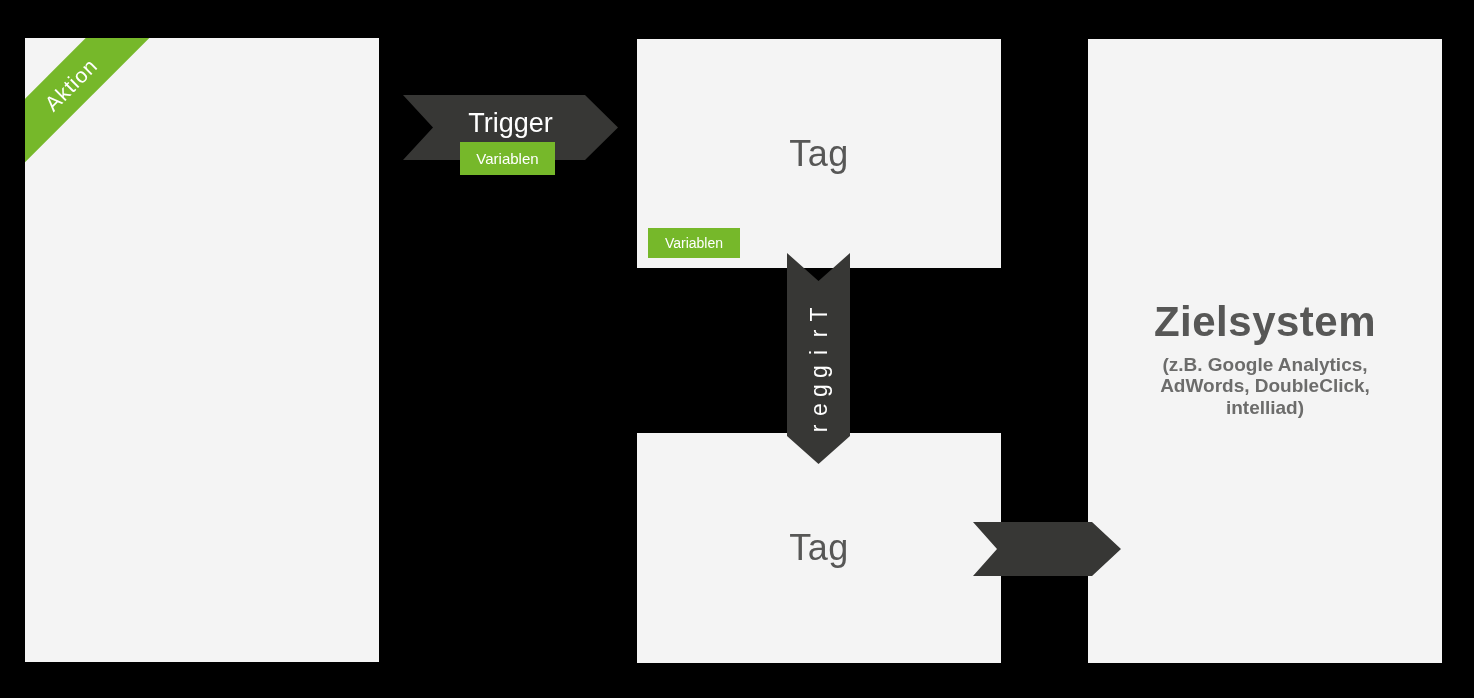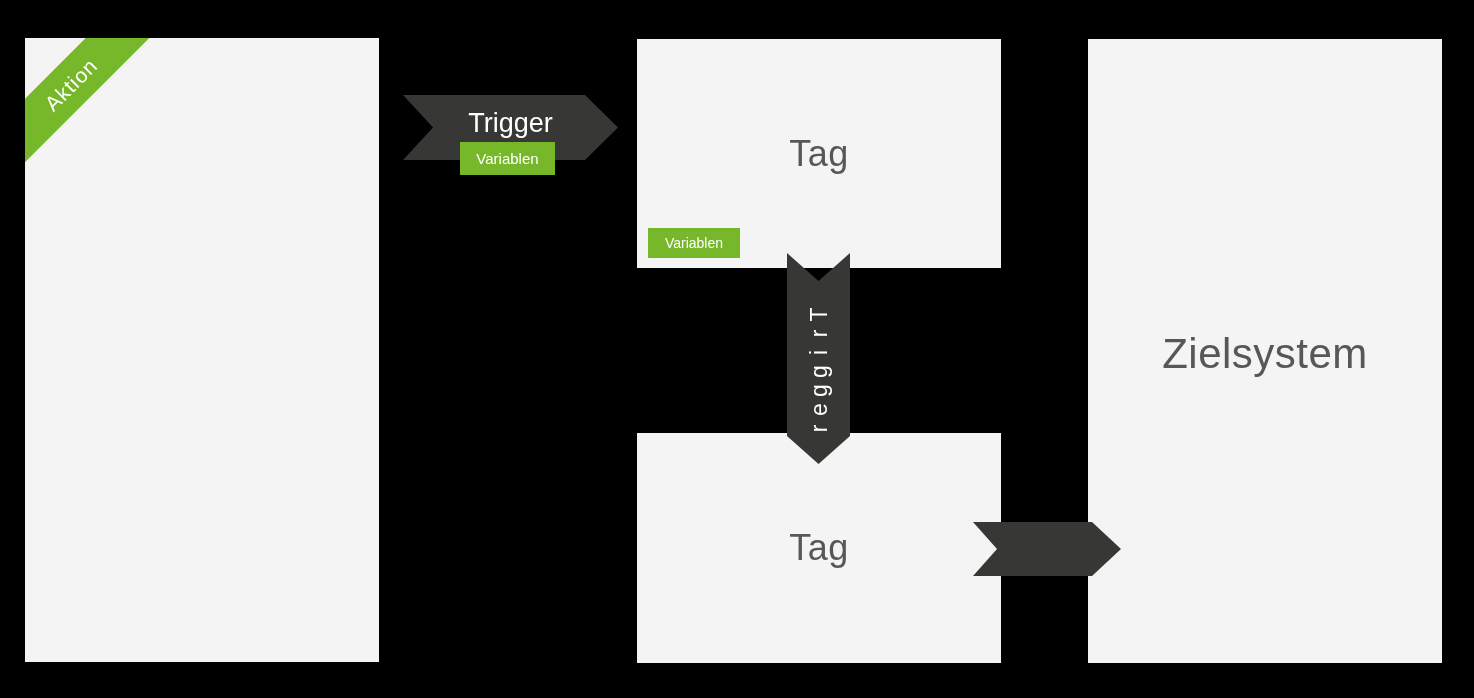--- a/index.html
+++ b/index.html
@@ -16,21 +16,21 @@
   #tag-top-box{left:637px;top:39px;width:364px;height:229px;}
   #tag-bottom-box{left:637px;top:433px;width:364px;height:230px;}
   #ziel-box{left:1088px;top:39px;width:354px;height:624px;}
   .box-label{font-size:36px;color:var(--label_text);letter-spacing:0.5px;}
   .ribbon{
     position:absolute;left:-54px;top:24px;width:200px;height:45px;
     background:var(--green);transform:rotate(-45deg);
     display:flex;align-items:center;justify-content:center;
   }
   .ribbon-text{color:var(--white);font-size:21px;letter-spacing:1px;}
-  .ziel-inner{text-align:center;padding-top:14px;}
+  .ziel-inner{text-align:center;padding-top:14px;font-weight:bold;}
   .ziel-title{font-size:42px;color:var(--label_text);margin-bottom:8px;letter-spacing:0.5px;}
   .ziel-sub{font-size:19px;line-height:21.5px;color:var(--subtitle_text);}
   .arrow{position:absolute;z-index:4;display:block;}
   .arrow polygon{fill:var(--dark);}
   #arrow-trigger-h{left:403px;top:95px;}
   .arrow-label-h{
     position:absolute;left:403px;top:91px;width:215px;height:65px;z-index:5;
     display:flex;align-items:center;justify-content:center;
     color:var(--white);font-size:27px;
   }
@@ -67,20 +67,25 @@
     <span class="box-label">Tag</span>
   </div>
 
   <div class="box" id="tag-bottom-box">
     <span class="box-label">Tag</span>
   </div>
 
   <div class="box" id="ziel-box">
     <div class="ziel-inner">
       <div class="ziel-title">Zielsystem</div>
+      <div class="ziel-sub">
+        <div>(z.B. Google Analytics,</div>
+        <div>AdWords, DoubleClick,</div>
+        <div>intelliad)</div>
+      </div>
     </div>
   </div>
 
   <svg class="arrow" id="arrow-trigger-h" width="215" height="65" viewBox="0 0 215 65">
     <polygon points="0,0 182,0 215,32.5 182,65 0,65 30,32.5"></polygon>
   </svg>
   <div class="arrow-label-h">Trigger</div>
   <div class="badge" id="badge-arrow">Variablen</div>
 
   <div class="badge" id="badge-tag">Variablen</div>

